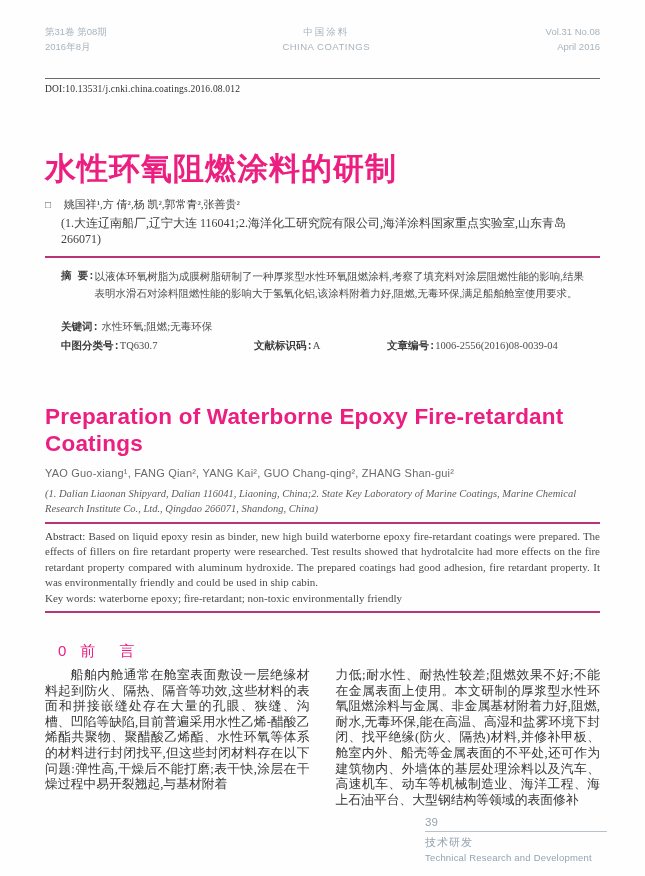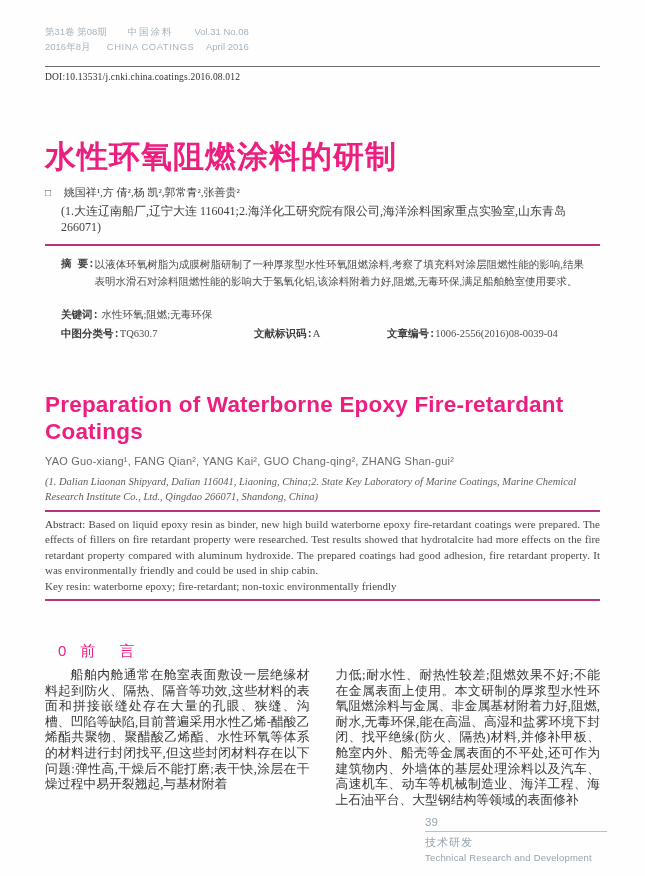--- a/index.html
+++ b/index.html
@@ -9,24 +9,24 @@
     margin:0 auto;
     background:#fefefe;
     box-sizing:border-box;
     padding:24px 45px 0 45px;
     overflow:hidden;
     font-family:"Liberation Serif","DejaVu Serif",serif;
     color:#3c3c3c;
   }
   
   .jheader{
-    display:flex;justify-content:flex-start;align-items:flex-start;
+    display:flex;justify-content:space-between;align-items:flex-start;
     font-family:"Liberation Sans","DejaVu Sans",sans-serif;
     font-size:9.5px;line-height:15px;color:#a7b3bc;
-    border-bottom:1px solid #6b6b6b;padding-bottom:12px;
+    border-bottom:1px solid #6b6b6b;padding-bottom:24px;
   }
   .jheader .col{white-space:nowrap;}
   .jheader .c-left{text-align:left;}
   .jheader .c-center{text-align:center;letter-spacing:2px;}
   .jheader .c-center .en{letter-spacing:0.5px;}
   .jheader .c-right{text-align:right;}
   .doi{margin-top:5px;font-size:9.5px;color:#2e2e2e;letter-spacing:0.2px;}
   
   .cn-title{
     margin-top:58px;
@@ -146,21 +146,21 @@
   <div class="en-authors">YAO Guo-xiang¹, FANG Qian², YANG Kai², GUO Chang-qing², ZHANG Shan-gui²</div>
   <div class="en-affil">(1. Dalian Liaonan Shipyard, Dalian 116041, Liaoning, China;2. State Key Laboratory of Marine Coatings, Marine Chemical Research Institute Co., Ltd., Qingdao 266071, Shandong, China)</div>
 
   <div class="rule rule-en"></div>
 
   <div class="en-abs">
     <span class="lbl">Abstract:</span>
     <span>Based on liquid epoxy resin as binder, new high build waterborne epoxy fire-retardant coatings were prepared. The effects of fillers on fire retardant property were researched. Test results showed that hydrotalcite had more effects on the fire retardant property compared with aluminum hydroxide. The prepared coatings had good adhesion, fire retardant property. It was environmentally friendly and could be used in ship cabin.</span>
   </div>
   <div class="en-kw">
-    <span class="lbl">Key resin:</span>
+    <span class="lbl">Key words:</span>
     <span>waterborne epoxy; fire-retardant; non-toxic environmentally friendly</span>
   </div>
 
   <div class="rule rule-en2"></div>
 
   <div class="intro-h">
     <span class="no">0</span><span class="tt">前 言</span>
   </div>
 
   <div class="cols">

